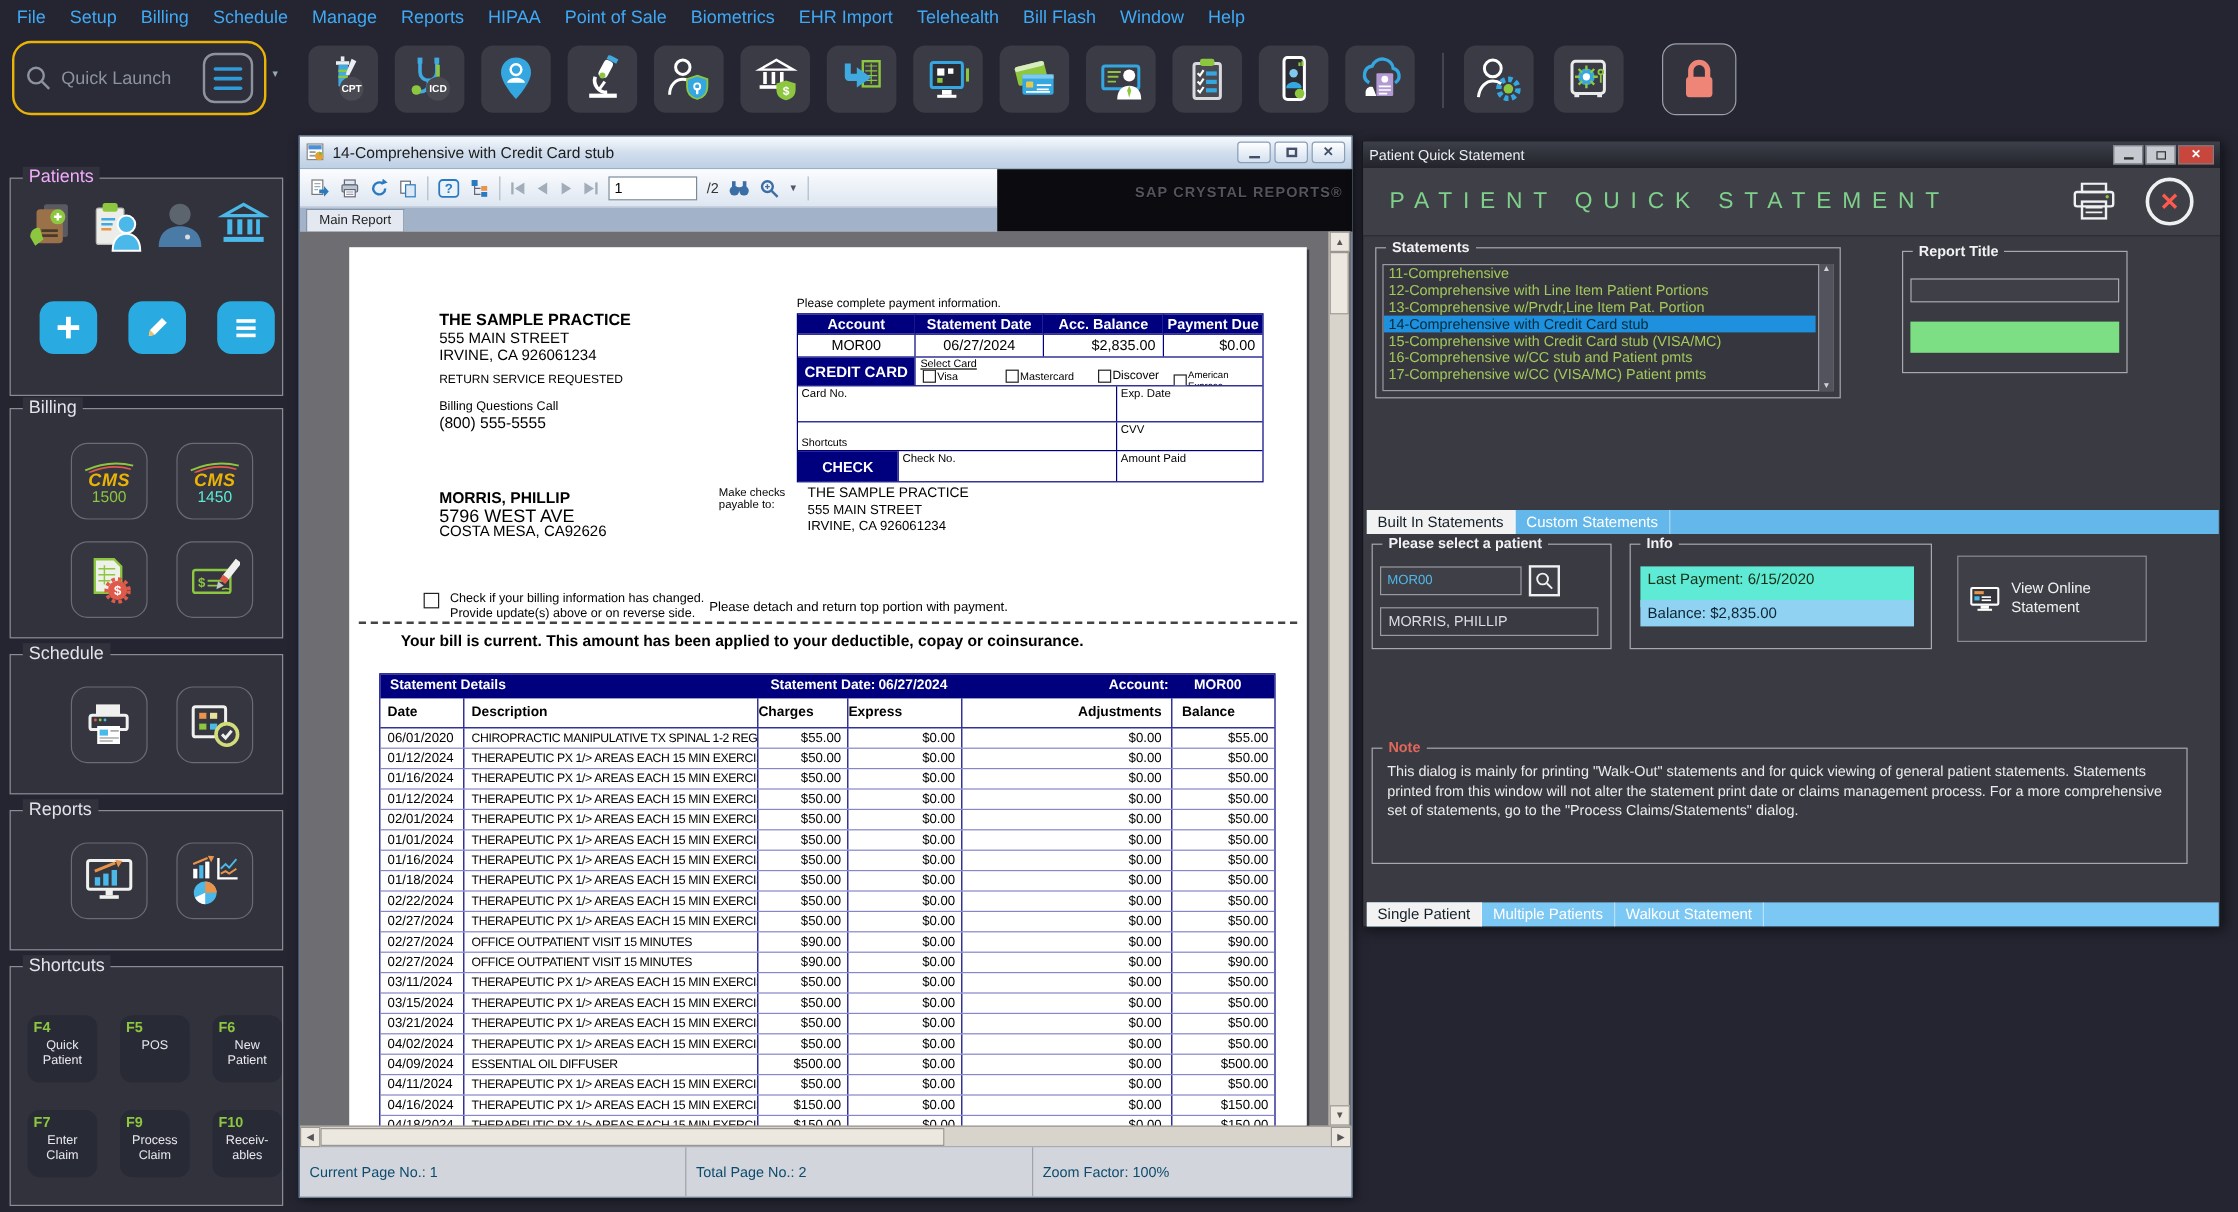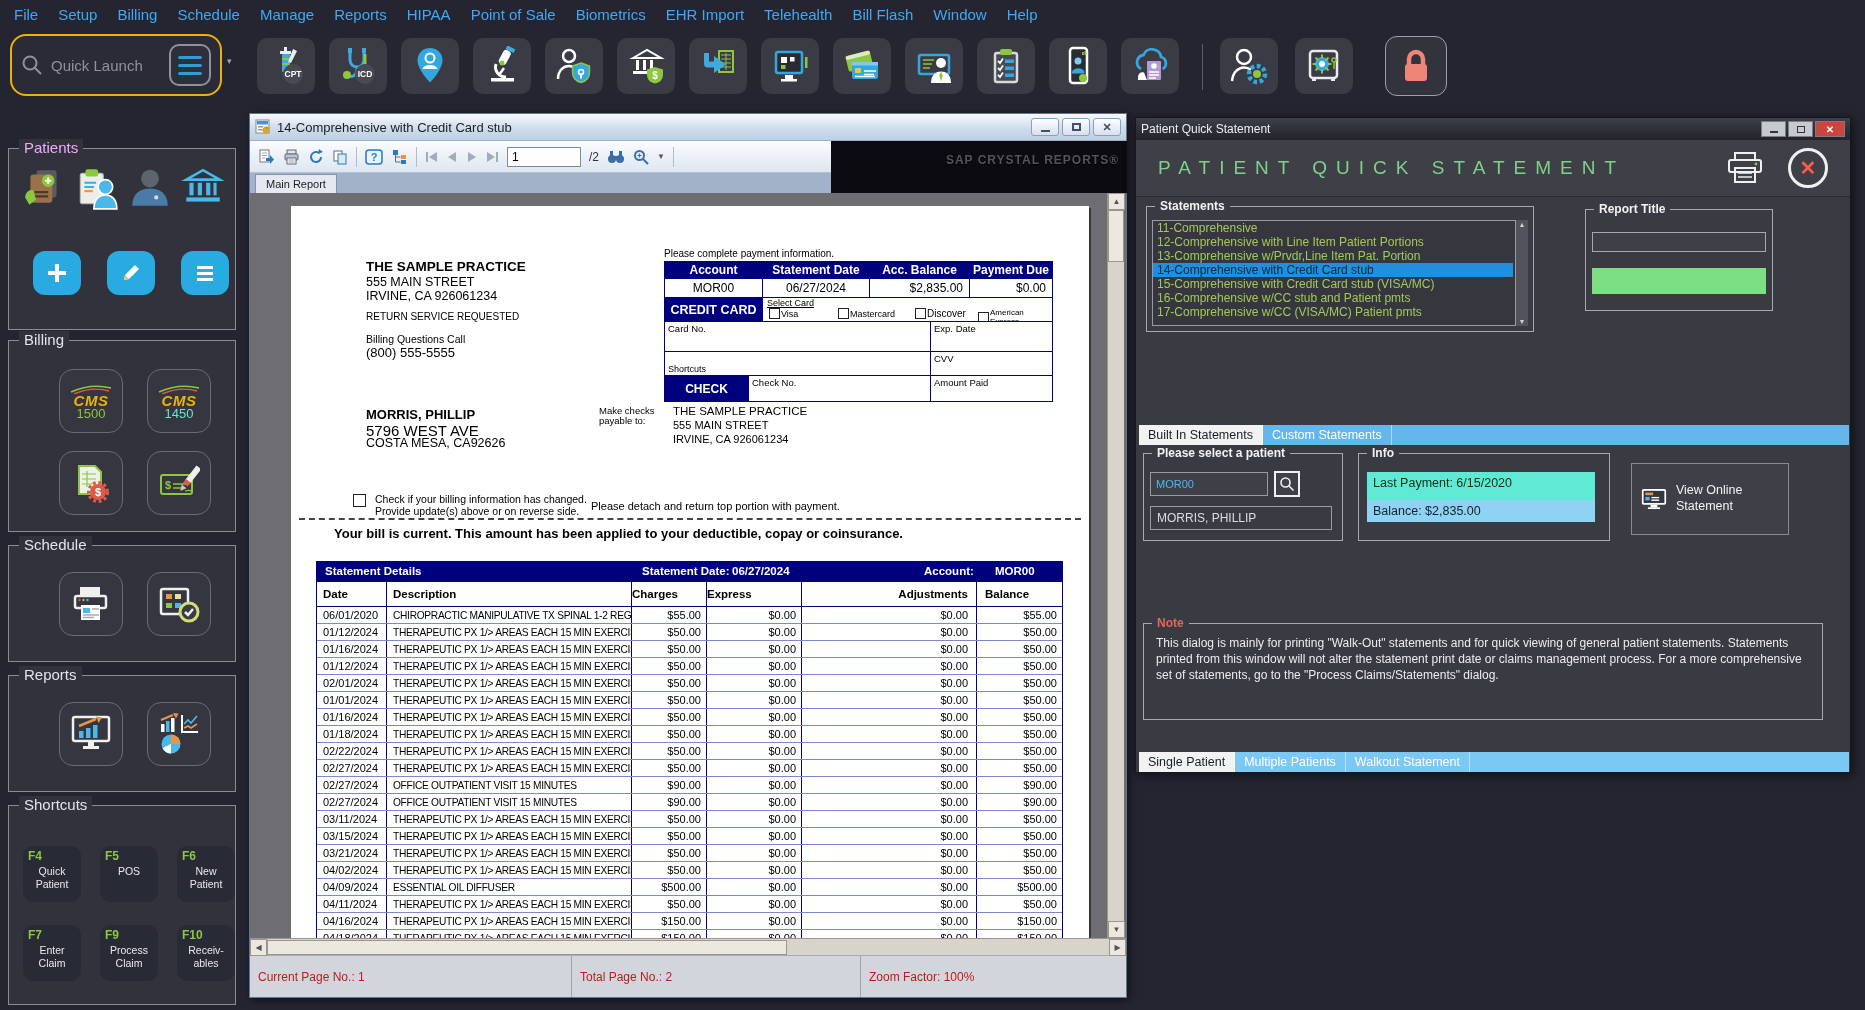--- a/index.html
+++ b/index.html
@@ -52,21 +52,21 @@
   .rt-sep{width:1px;height:20px;background:#b0bcc8}
   .rw-brand{position:absolute;left:581px;top:27px;width:296px;height:52px;background:#0c0c10;display:flex;justify-content:flex-end;padding:12px 8px 0 0}
   .rw-brand span{font-size:12px;font-weight:bold;letter-spacing:1px;color:#53545e;text-shadow:0 1px 0 #000}
   .rw-tabrow{height:20px;width:581px;background:#a2b3c9;display:flex;align-items:flex-end}
   .rw-tab{margin-left:5px;height:19px;padding:0 10px;background:#e4e9f1;border:1px solid #8295ab;border-bottom:none;font-size:11px;color:#222;display:flex;align-items:center}
   .rw-page-input{width:74px;height:20px;border:1px solid #7a8a9a;background:#fff;font-size:12px;padding:0 4px;font-family:"Liberation Sans",sans-serif}
   .rw-pagetotal{font-size:12px;color:#333}
   .rw-caret{font-size:8px;color:#556}
   .rw-content{position:relative;height:745px;background:#6e6e72;overflow:hidden}
   .rw-hscroll{height:17px;background:#d8d4cc;border-top:1px solid #9a9690;display:flex;align-items:center}
-  .rw-status{height:42px;background:#d2d6dc;border-top:1px solid #a8acb2;display:flex;align-items:center;font-size:12px;color:#b91c1c}
+  .rw-status{height:42px;background:#d2d6dc;border-top:1px solid #a8acb2;display:flex;align-items:center;font-size:12px;color:#0c4a6e}
   .rw-status .sec{height:100%;display:flex;align-items:center;padding-left:8px;border-right:1px solid #a0a4aa}
   .scr-btn{width:17px;height:17px;background:#ece8e0;border:1px solid #9a9690;color:#555;font-size:8px;display:flex;align-items:center;justify-content:center;flex:none}
   .scr-thumb{background:#ece8e0;border:1px solid #9a9690}
   .rw-vscroll{position:absolute;left:857px;top:0;width:17px;height:745px;background:#d8d4cc;border-left:1px solid #9a9690}
   .rw-vscroll .scr-thumb{position:absolute;left:0;top:17px;width:16px;height:52px}
   .rw-vscroll .dn{position:absolute;bottom:0}
 
   
   .page{position:absolute;left:41px;top:13px;width:798px;height:770px;background:#fff;box-shadow:2px 2px 0 #3b3b3f;color:#000}
   .page .t{position:absolute;white-space:nowrap}

